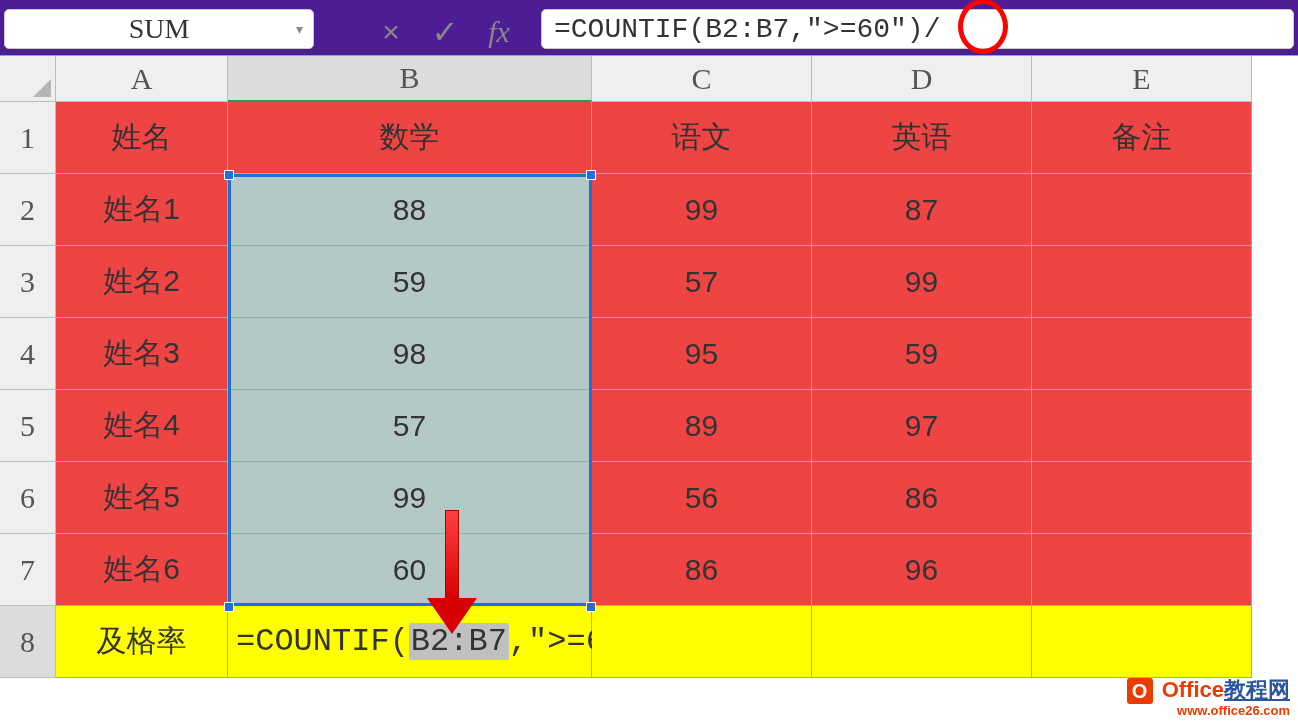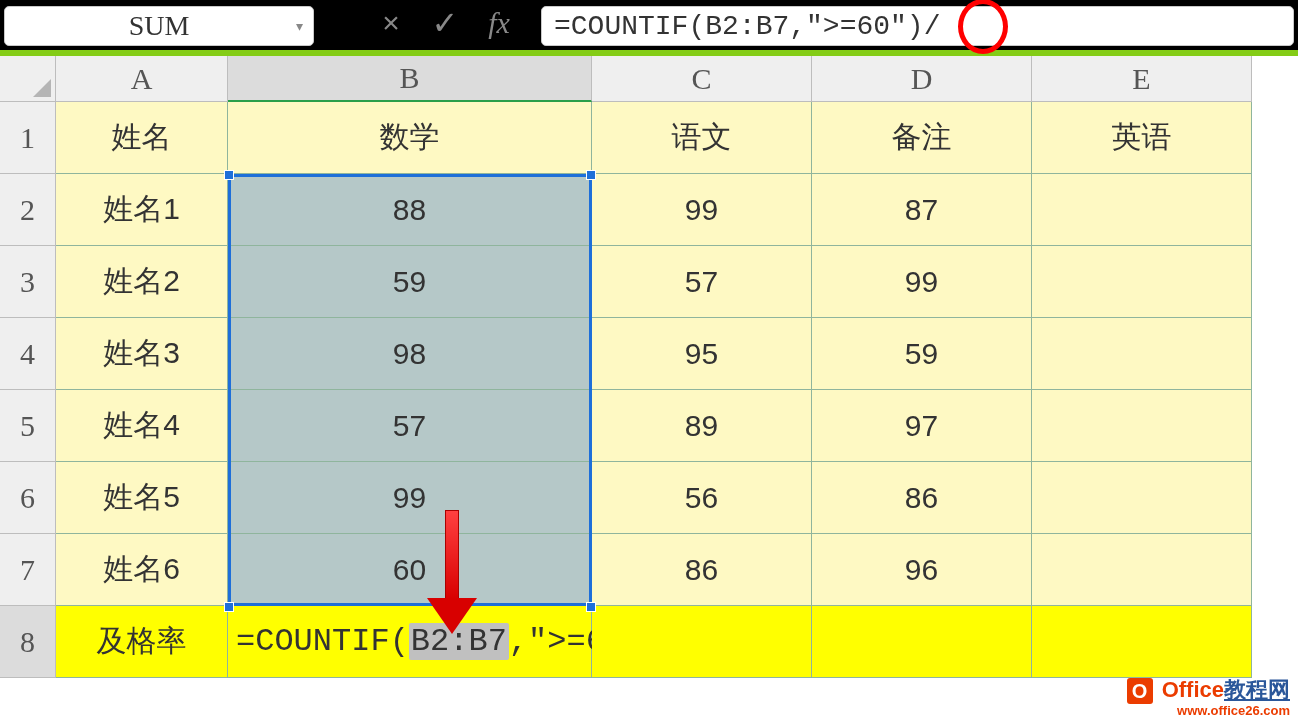--- a/index.html
+++ b/index.html
@@ -8,25 +8,25 @@
     font-family: "Microsoft YaHei", "SimSun", sans-serif;
     background: #ffffff;
     width: 1298px;
     height: 722px;
     overflow: hidden;
     position: relative;
   }
   
   .formula-row {
     display: flex;
-    align-items: flex-start;
+    align-items: flex-end;
     height: 56px;
     padding: 6px 4px 6px 4px;
-    background: #000000;
-    border-bottom: 6px solid #84cc16;
+    background: #4c1d95;
+    border-bottom: 1px solid #84cc16;
     gap: 10px;
     position: relative;
   }
   .name-box {
     width: 310px;
     height: 40px;
     background: #ffffff;
     border: 1px solid #c9c9c9;
     border-radius: 5px;
     display: flex;
@@ -127,21 +127,21 @@
   .row-header.r8 { background:#dcdcdc; }
   .cell {
     border-right: 1px solid #8fb59d;
     border-bottom: 1px solid #8fb59d;
     height: 72px;
     display: flex;
     align-items: center;
     justify-content: center;
     font-size: 30px;
     color: #333;
-    background: #fef9c3;
+    background: #ef4444;
     font-family: "Microsoft YaHei", "SimSun", sans-serif;
   }
   .cell.header-row {
     font-family: "SimSun", serif;
   }
   
   .cell.sel {
     background: #b5c8c8;
   }
   
@@ -235,22 +235,22 @@
   <div class="col-header">A</div>
   <div class="col-header col-B">B</div>
   <div class="col-header">C</div>
   <div class="col-header">D</div>
   <div class="col-header">E</div>
 
   <div class="row-header">1</div>
   <div class="cell header-row">姓名</div>
   <div class="cell header-row">数学</div>
   <div class="cell header-row">语文</div>
+  <div class="cell header-row">英语</div>
   <div class="cell header-row">备注</div>
-  <div class="cell header-row">英语</div>
 
   <div class="row-header">2</div>
   <div class="cell">姓名1</div>
   <div class="cell sel">88</div>
   <div class="cell">99</div>
   <div class="cell">87</div>
   <div class="cell"></div>
 
   <div class="row-header">3</div>
   <div class="cell">姓名2</div>

